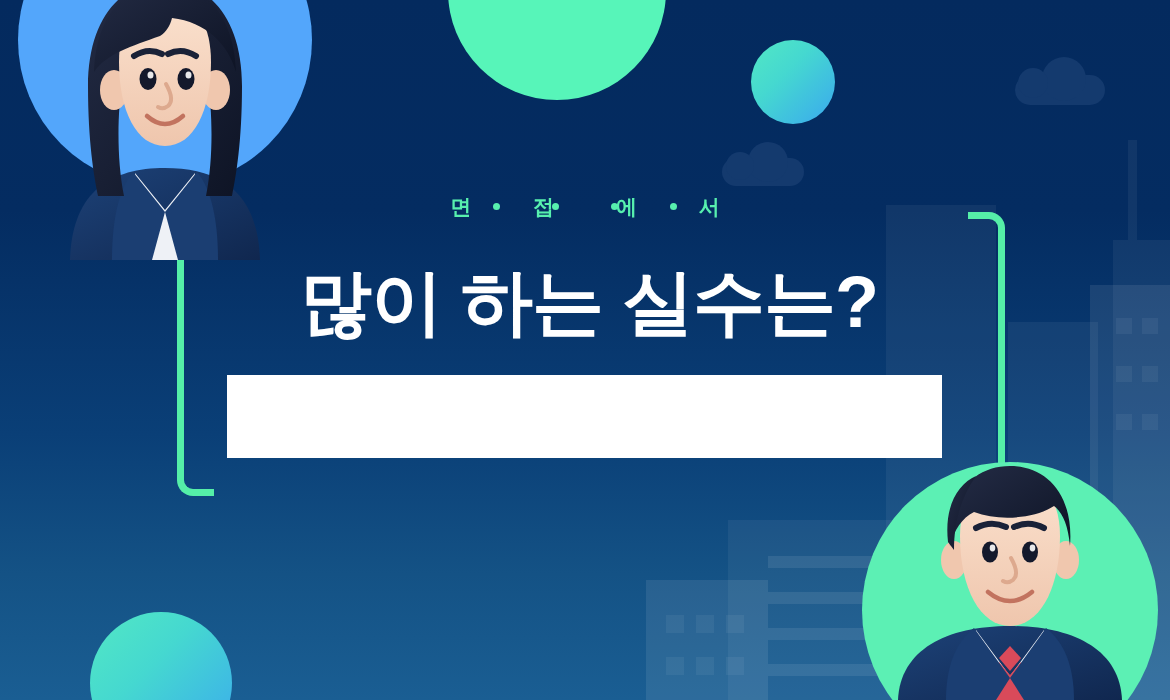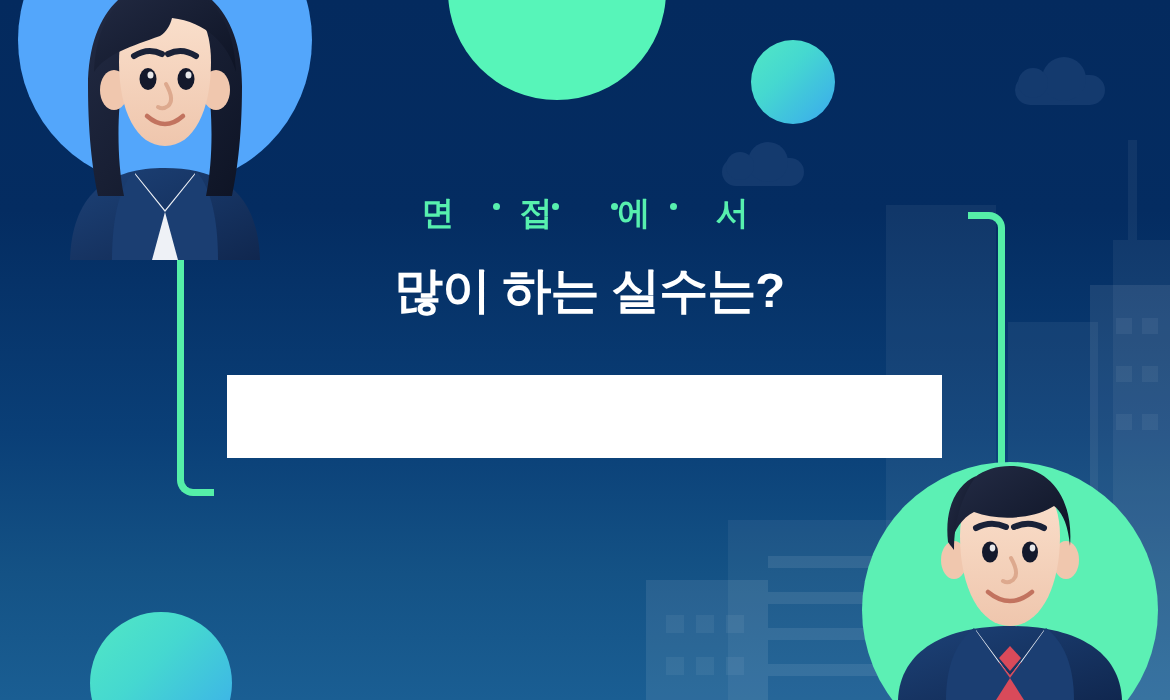--- a/index.html
+++ b/index.html
@@ -39,37 +39,37 @@
     border-left:none;border-top-right-radius:16px;border-bottom-right-radius:16px;
   }
 
   
   .textwrap{position:absolute;left:0;top:0;width:1170px;height:700px;}
 
   .eyebrow{
     position:absolute;left:0;right:0;top:196px;
     text-align:center;
     color:#57f0ae;
-    font-size:33px;font-weight:700;letter-spacing:28px;
+    font-size:21px;font-weight:700;letter-spacing:28px;
     text-indent:28px;
     line-height:1;
   }
   .eyebrow-dots{
     position:absolute;left:0;right:0;top:203px;
     display:flex;justify-content:center;gap:0;
   }
   .dot{
     width:7px;height:7px;border-radius:50%;background:#57f0ae;
     margin:0 26px;
   }
 
   .title1{
     position:absolute;left:8px;right:0;top:266px;
     text-align:center;color:#ffffff;
-    font-size:49px;font-weight:700;line-height:1;
+    font-size:72px;font-weight:700;line-height:1;
     letter-spacing:-1px;
   }
   .title1 .hv{font-weight:800;}
 
   .hl-bar{
     position:absolute;left:227px;top:375px;width:715px;height:83px;
     background:#ffffff;
   }
   .title2{
     position:absolute;left:227px;top:375px;width:715px;height:83px;

